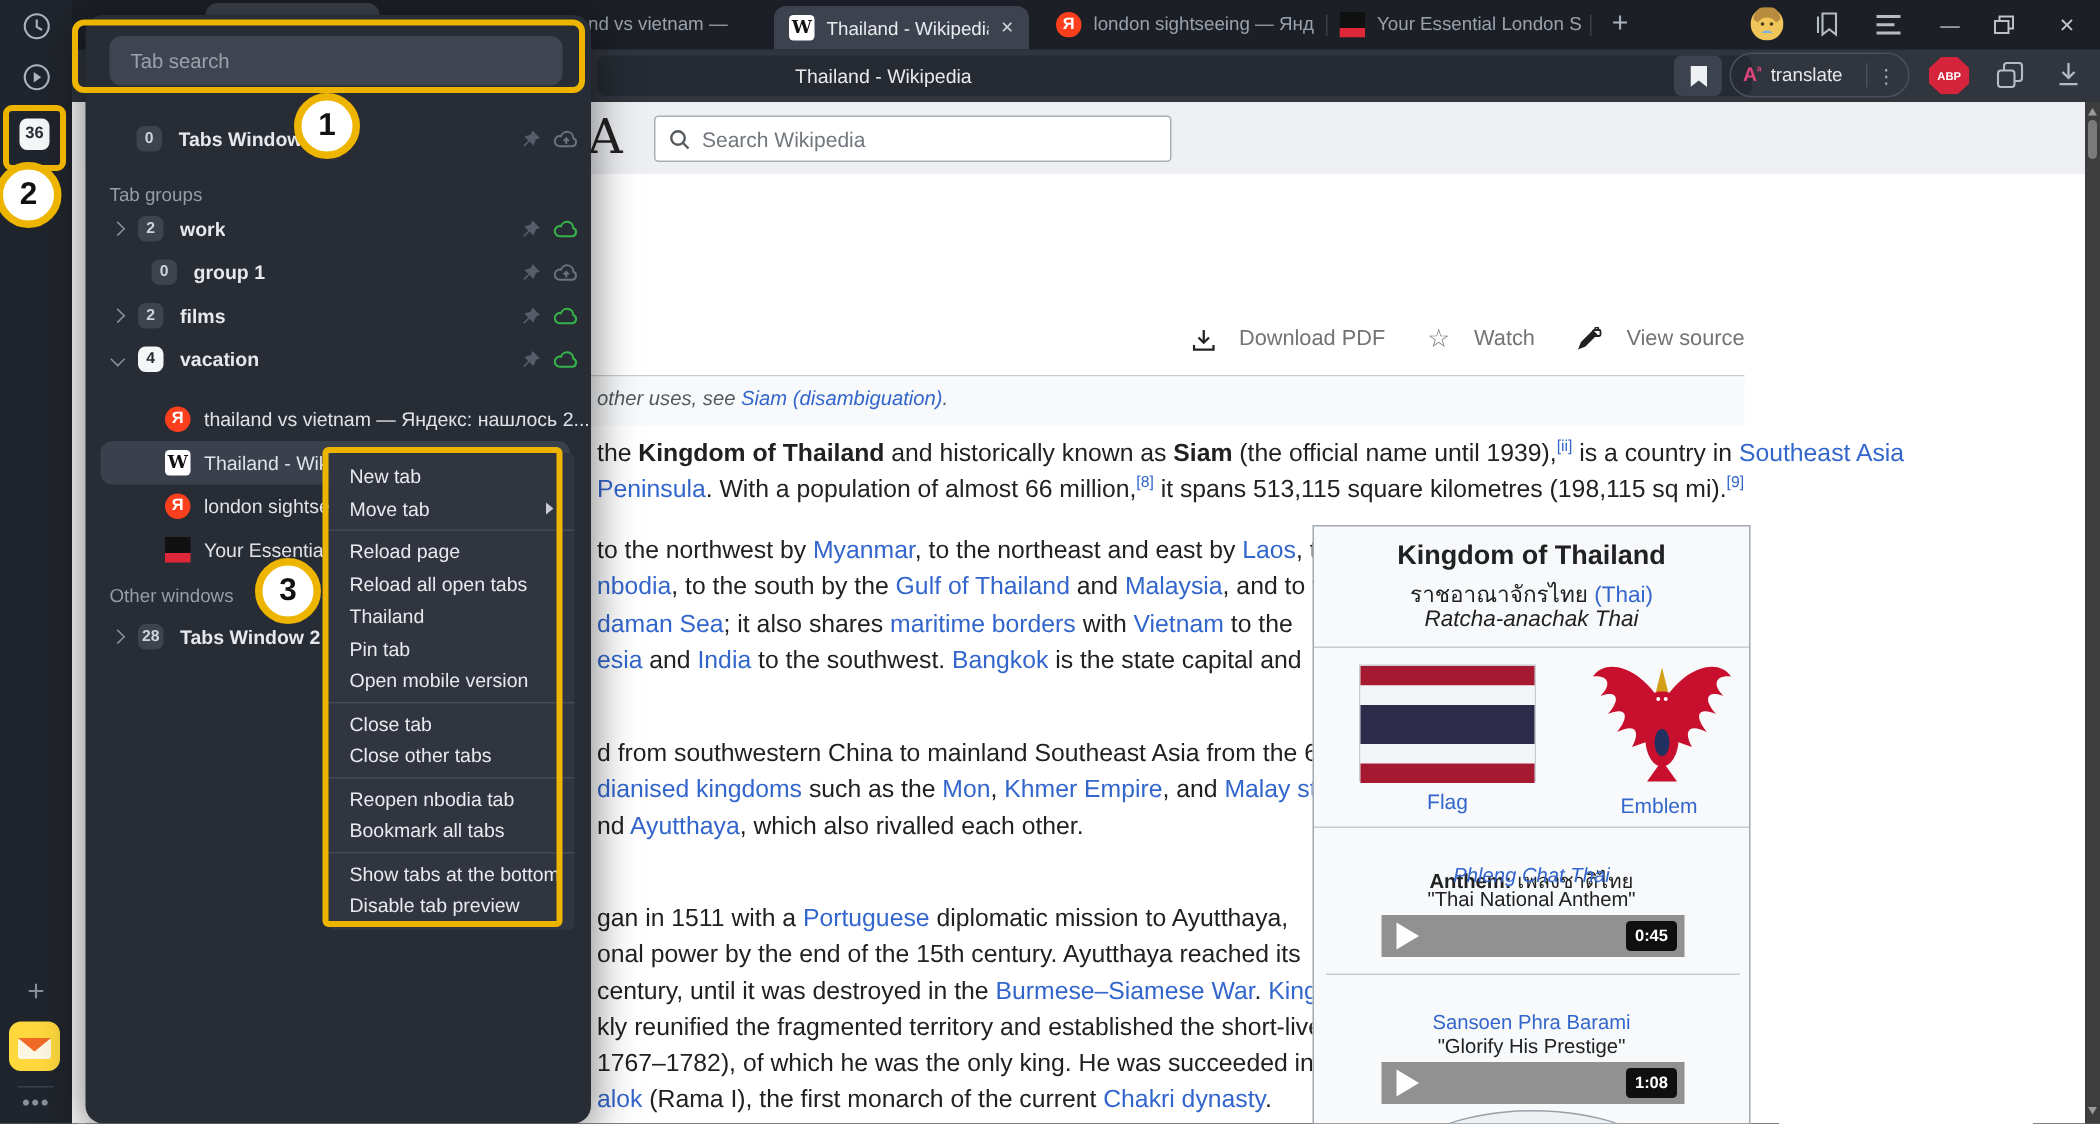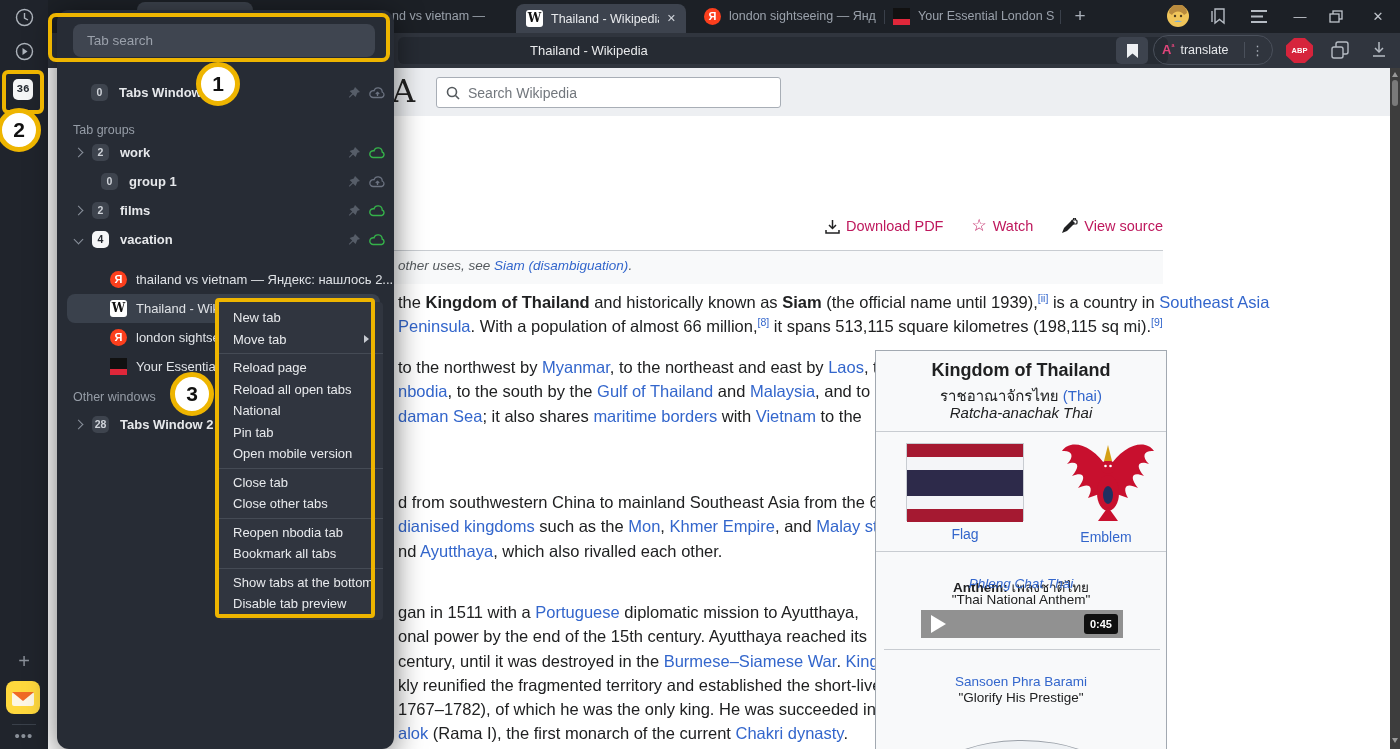--- a/index.html
+++ b/index.html
@@ -28,35 +28,35 @@
   #bm-chip { left:1116px; top:37px; width:32px; height:27px; background:#3d434e; border-radius:5px; display:flex; align-items:center; justify-content:center; }
   #translate-pill { left:1153px; top:35px; width:120px; height:30px; border:1px solid #4a505b; border-radius:15px; display:flex; align-items:center; padding:0 8px; gap:6px; }
   #translate-pill .lbl { color:#e6e8eb; font-size:12.5px; }
   .pill-div { width:1px; height:16px; background:#4a505b; }
   .dots { color:#aab0b9; font-size:13px; letter-spacing:0; }
   #abp-badge { left:1286px; top:38px; width:27px; height:25px; background:#d6243c; color:#fff; font-size:7.5px; font-weight:bold; text-align:center; line-height:25px; clip-path:polygon(30% 0,70% 0,100% 30%,100% 70%,70% 100%,30% 100%,0 70%,0 30%); }
 
   
   #rail { left:0; top:0; width:48px; height:749px; background:#20242c; }
   .rail-ic { left:0; width:48px; text-align:center; color:#aeb4bc; }
-  #badge36 { left:13px; top:79px; width:20px; height:21px; background:#f5f6f7; border-radius:5px; color:#262b33; font-size:11px; font-weight:bold; text-align:center; line-height:21px;font-family:Liberation Mono, monospace; }
+  #badge36 { left:13px; top:79px; width:20px; height:21px; background:#f5f6f7; border-radius:5px; color:#262b33; font-size:11px; font-weight:bold; text-align:center; line-height:21px; }
   #rail-plus { top:650px; font-size:20px; color:#8a9099; }
   #mail-ic { left:6px; top:681px; width:34px; height:33px; border-radius:8px; background:#ffd83d; display:flex; align-items:center; justify-content:center; }
   #rail-div { left:12px; top:724px; width:24px; height:1px; background:#3a404a; }
   #rail-dots { top:727px; font-size:15px; color:#8a9099; letter-spacing:1px; }
   #page-sliver { left:48px; top:68px; width:9px; height:681px; background:#ffffff; }
 
   
   #page { left:52px; top:68px; width:1338px; height:681px; background:#fff; overflow:hidden; color:#202122; }
   #wiki-head { left:0; top:0; width:1338px; height:48px; background:#edeff2; }
   #wiki-a { left:340px; top:4px; font-family:"DejaVu Serif", serif; font-size:32px; color:#222; }
   #wiki-search { left:384px; top:9px; width:345px; height:31px; background:#fff; border:1px solid #a8aeb6; border-radius:3px; display:flex; align-items:center; padding:0 9px; gap:8px; }
   #wiki-search .ph { color:#72777d; font-size:14px; }
   #wiki-actions { top:150px; right:227px; display:flex; gap:28px; align-items:center; }
-  .wact { display:flex; gap:6px; align-items:center; font-size:14.5px; color:#be185d; }
+  .wact { display:flex; gap:16px; align-items:center; font-size:14.5px; color:#737373; }
   .star-g { font-size:17px; line-height:14px; }
   #tool-line { left:0px; top:182px; width:1111px; height:1px; background:#c8ccd1; }
   #hatnote-band { left:0px; top:183px; width:1111px; height:33px; background:#f8f9fa; }
   #hatnote { left:346px; top:190px; font-style:italic; font-size:13.5px; color:#54595d; }
   .para { left:346px; font-size:16.5px; line-height:24.3px; white-space:nowrap; }
   #p1 { top:222px; } #p2 { top:287px; } #p3 { top:422px; } #p4 { top:532px; }
   .seg-b { font-weight:bold; }
   .seg-l { color:#3366cc; }
   .seg-s { color:#3366cc; font-size:10.5px; vertical-align:super; line-height:0; }
 
@@ -243,20 +243,21 @@
     <div class="abs" id="hatnote"><span>other uses, see </span><span class="seg-l">Siam (disambiguation)</span><span>.</span></div>
 
     <div class="abs para" id="p1">
       <div><span>the </span><span class="seg-b">Kingdom of Thailand</span><span> and historically known as </span><span class="seg-b">Siam</span><span> (the official name until 1939),</span><span class="seg-s">[ii]</span><span> is a country in </span><span class="seg-l">Southeast Asia</span></div>
       <div><span class="seg-l">Peninsula</span><span>. With a population of almost 66 million,</span><span class="seg-s">[8]</span><span> it spans 513,115 square kilometres (198,115 sq mi).</span><span class="seg-s">[9]</span></div>
     </div>
     <div class="abs para" id="p2">
       <div><span>to the northwest by </span><span class="seg-l">Myanmar</span><span>, to the northeast and east by </span><span class="seg-l">Laos</span><span>, to</span></div>
       <div><span class="seg-l">nbodia</span><span>, to the south by the </span><span class="seg-l">Gulf of Thailand</span><span> and </span><span class="seg-l">Malaysia</span><span>, and to the</span></div>
       <div><span class="seg-l">daman Sea</span><span>; it also shares </span><span class="seg-l">maritime borders</span><span> with </span><span class="seg-l">Vietnam</span><span> to the</span></div>
+      <div><span class="seg-l">esia</span><span> and </span><span class="seg-l">India</span><span> to the southwest. </span><span class="seg-l">Bangkok</span><span> is the state capital and</span></div>
     </div>
     <div class="abs para" id="p3">
       <div><span>d from southwestern China to mainland Southeast Asia from the 6th</span></div>
       <div><span class="seg-l">dianised kingdoms</span><span> such as the </span><span class="seg-l">Mon</span><span>, </span><span class="seg-l">Khmer Empire</span><span>, and </span><span class="seg-l">Malay states</span></div>
       <div><span>nd </span><span class="seg-l">Ayutthaya</span><span>, which also rivalled each other.</span></div>
     </div>
     <div class="abs para" id="p4">
       <div><span>gan in 1511 with a </span><span class="seg-l">Portuguese</span><span> diplomatic mission to Ayutthaya,</span></div>
       <div><span>onal power by the end of the 15th century. Ayutthaya reached its</span></div>
       <div><span>century, until it was destroyed in the </span><span class="seg-l">Burmese–Siamese War</span><span>. </span><span class="seg-l">King</span></div>
@@ -301,20 +302,24 @@
       <div class="ib-line ib-link" style="top:225px;font-style:italic;">Phleng Chat Thai</div>
       <div class="ib-line" style="top:241px;">"Thai National Anthem"</div>
       <div class="player" style="top:259px;">
         <span class="play-tri"></span>
         <span class="ptime">0:45</span>
       </div>
       <div class="ib-div" style="top:298px;left:8px;width:276px;"></div>
 
       <div class="ib-line ib-link" style="top:323px;">Sansoen Phra Barami</div>
       <div class="ib-line" style="top:339px;">"Glorify His Prestige"</div>
+      <div class="player" style="top:357px;">
+        <span class="play-tri"></span>
+        <span class="ptime">1:08</span>
+      </div>
       <div class="abs" id="globe-arc"></div>
     </div>
   </div>
 
   <div class="abs" id="sbar"></div>
   <div class="abs sb-arr" style="top:72px;border-bottom:5px solid #9a9a9a;"></div>
   <div class="abs" id="sb-thumb"></div>
   <div class="abs sb-arr" style="top:738px;border-top:5px solid #9a9a9a;"></div>
 
   <div class="abs" id="rail"></div>
@@ -460,21 +465,21 @@
   <div class="abs" id="cmenu">
     <div class="mi">New tab</div>
     <div class="mi">
       <span>Move tab</span>
         <span class="spacer"></span>
       <span class="sub-arr"></span>
     </div>
     <div class="msep"></div>
     <div class="mi">Reload page</div>
     <div class="mi">Reload all open tabs</div>
-    <div class="mi">National</div>
+    <div class="mi">Thailand</div>
     <div class="mi">Pin tab</div>
     <div class="mi">Open mobile version</div>
     <div class="msep"></div>
     <div class="mi">Close tab</div>
     <div class="mi">Close other tabs</div>
     <div class="msep"></div>
     <div class="mi">Reopen nbodia tab</div>
     <div class="mi">Bookmark all tabs</div>
     <div class="msep"></div>
     <div class="mi">Show tabs at the bottom</div>

